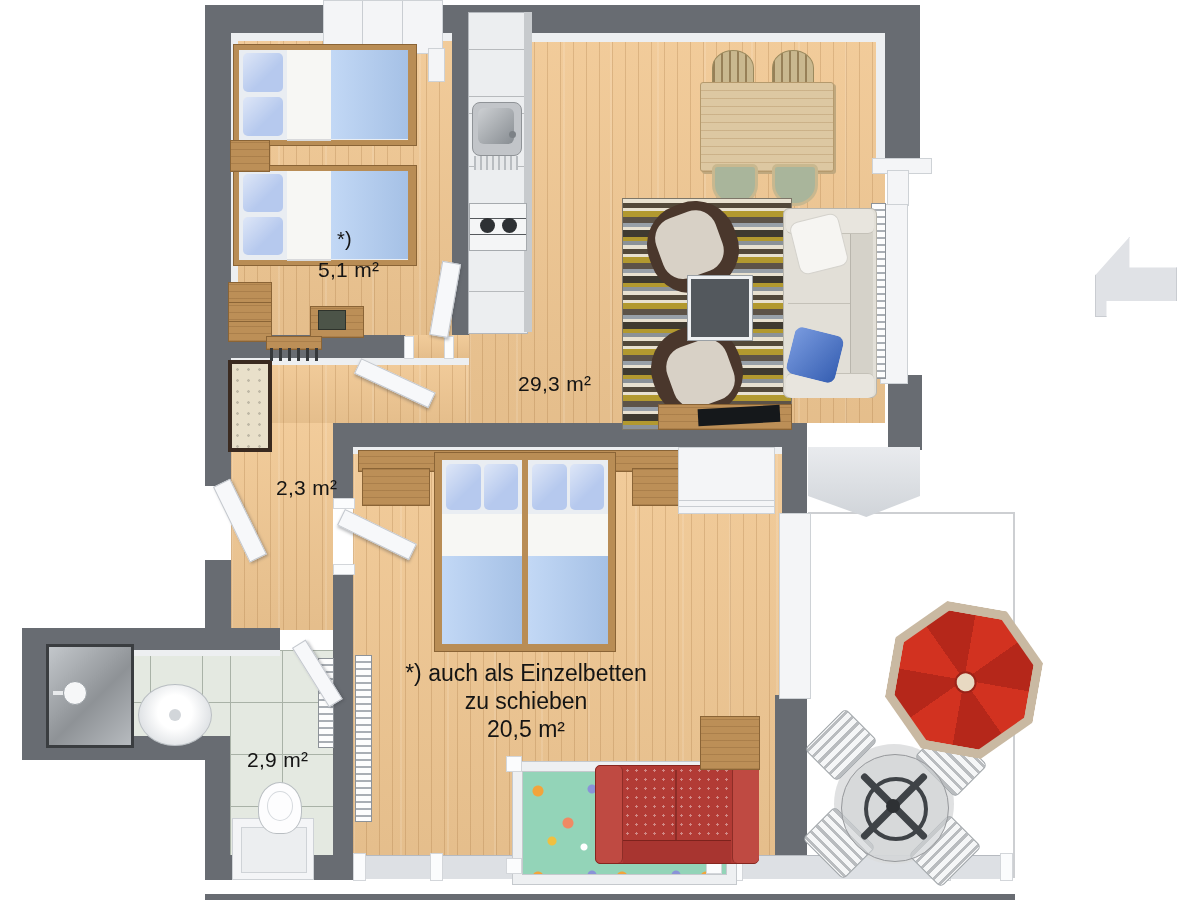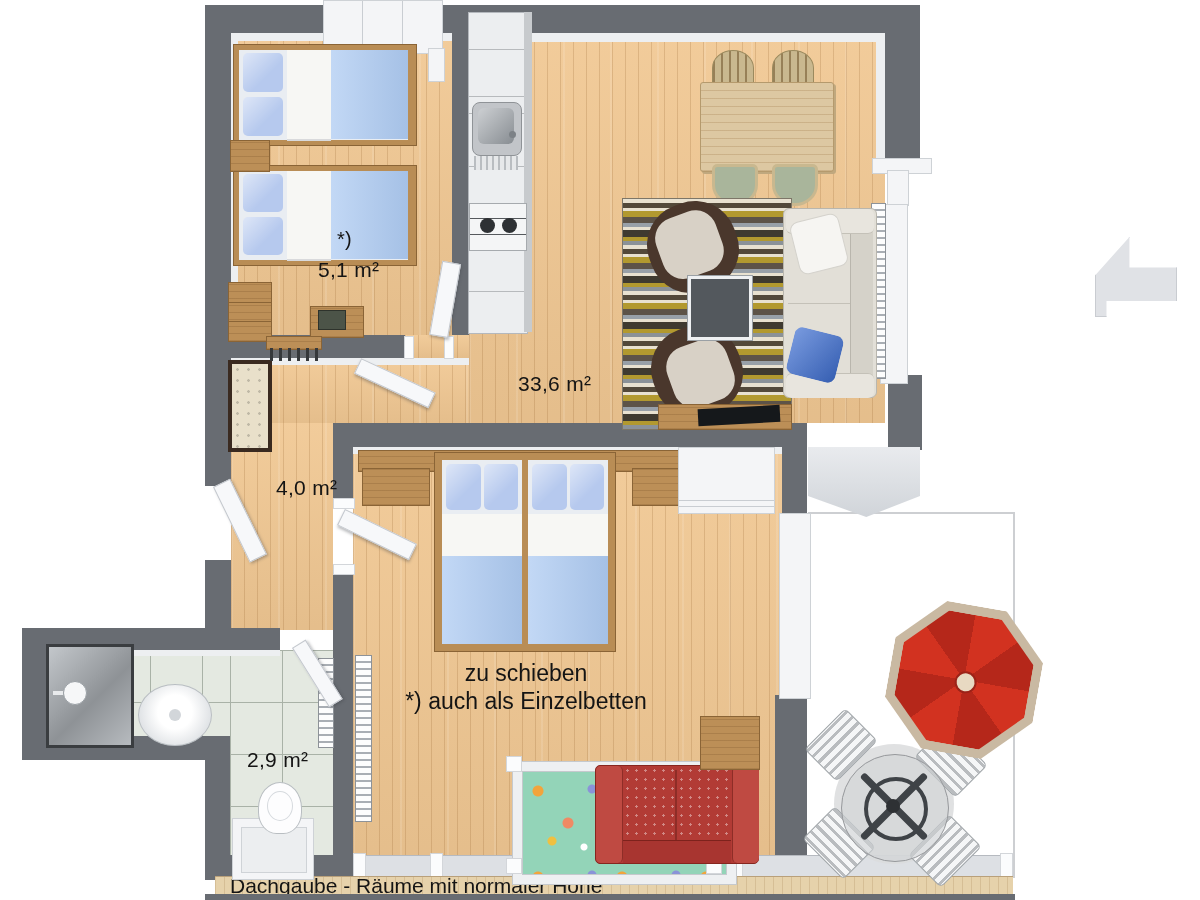--- a/index.html
+++ b/index.html
@@ -104,23 +104,20 @@
   <div class="abs" style="left:353px;top:855px;width:657px;height:23px;background:#dde0e4;border-top:1px solid #b6bac0;"></div>
   <div class="jamb" style="left:353px;top:853px;width:11px;height:26px;"></div>
   <div class="jamb" style="left:430px;top:853px;width:11px;height:26px;"></div>
   <div class="jamb" style="left:530px;top:853px;width:11px;height:26px;"></div>
   <div class="jamb" style="left:600px;top:853px;width:11px;height:26px;"></div>
   <div class="jamb" style="left:680px;top:853px;width:11px;height:26px;"></div>
   <div class="jamb" style="left:730px;top:853px;width:11px;height:26px;"></div>
   <div class="jamb" style="left:938px;top:853px;width:11px;height:26px;"></div>
   <div class="jamb" style="left:1000px;top:853px;width:11px;height:26px;"></div>
 
-  <div class="caption-strip">
-    <span class="caption-text">Dachgaube - Räume mit normaler Höhe</span>
-  </div>
   <div class="abs" style="left:205px;top:894px;width:810px;height:6px;background:#686c72;"></div>
 
   <div class="whitebox" style="left:323px;top:0px;width:118px;height:52px;">
     <div class="abs" style="left:38px;top:0;width:1px;height:52px;background:#c9cdd2;"></div>
     <div class="abs" style="left:78px;top:0;width:1px;height:52px;background:#c9cdd2;"></div>
   </div>
   <div class="whitebox" style="left:428px;top:48px;width:15px;height:32px;"></div>
 
   <div class="abs" style="left:233px;top:44px;width:182px;height:100px;background:#b98d55;border:1px solid #8a6436;">
     <div class="abs" style="left:5px;top:5px;right:8px;bottom:5px;background:#e9edf2;">
@@ -322,22 +319,23 @@
   <div class="abs" style="left:889px;top:605px;width:150px;height:150px;transform:rotate(10deg);
               background:#c9b9a2;clip-path:polygon(30% 0,70% 0,100% 30%,100% 70%,70% 100%,30% 100%,0 70%,0 30%);">
     <div class="abs" style="left:9px;top:9px;right:9px;bottom:9px;
               background:conic-gradient(#d23220 0 45deg,#b5271a 0 90deg,#d23220 0 135deg,#b5271a 0 180deg,#d23220 0 225deg,#b5271a 0 270deg,#d23220 0 315deg,#b5271a 0 360deg);
               clip-path:polygon(30% 0,70% 0,100% 30%,100% 70%,70% 100%,30% 100%,0 70%,0 30%);"></div>
     <div class="abs" style="left:66px;top:66px;width:18px;height:18px;background:#e8d9c2;border:2px solid #9c2318;border-radius:50%;"></div>
   </div>
 
   <div class="label" style="left:337px;top:228px;font-size:20px;">*)</div>
   <div class="label" style="left:318px;top:258px;">5,1 m²</div>
-  <div class="label" style="left:518px;top:372px;">33,6 m²</div>
-  <div class="label" style="left:276px;top:476px;">4,0 m²</div>
+  <div class="label" style="left:518px;top:372px;">29,3 m²</div>
+  <div class="label" style="left:276px;top:476px;">2,3 m²</div>
   <div class="label" style="left:247px;top:748px;">2,9 m²</div>
 
   <div class="annotation">
+    <div>*) auch als Einzelbetten</div>
     <div>zu schieben</div>
-    <div>*) auch als Einzelbetten</div>
+    <div>20,5 m²</div>
   </div>
 
 </div>
 
 </body></html>

